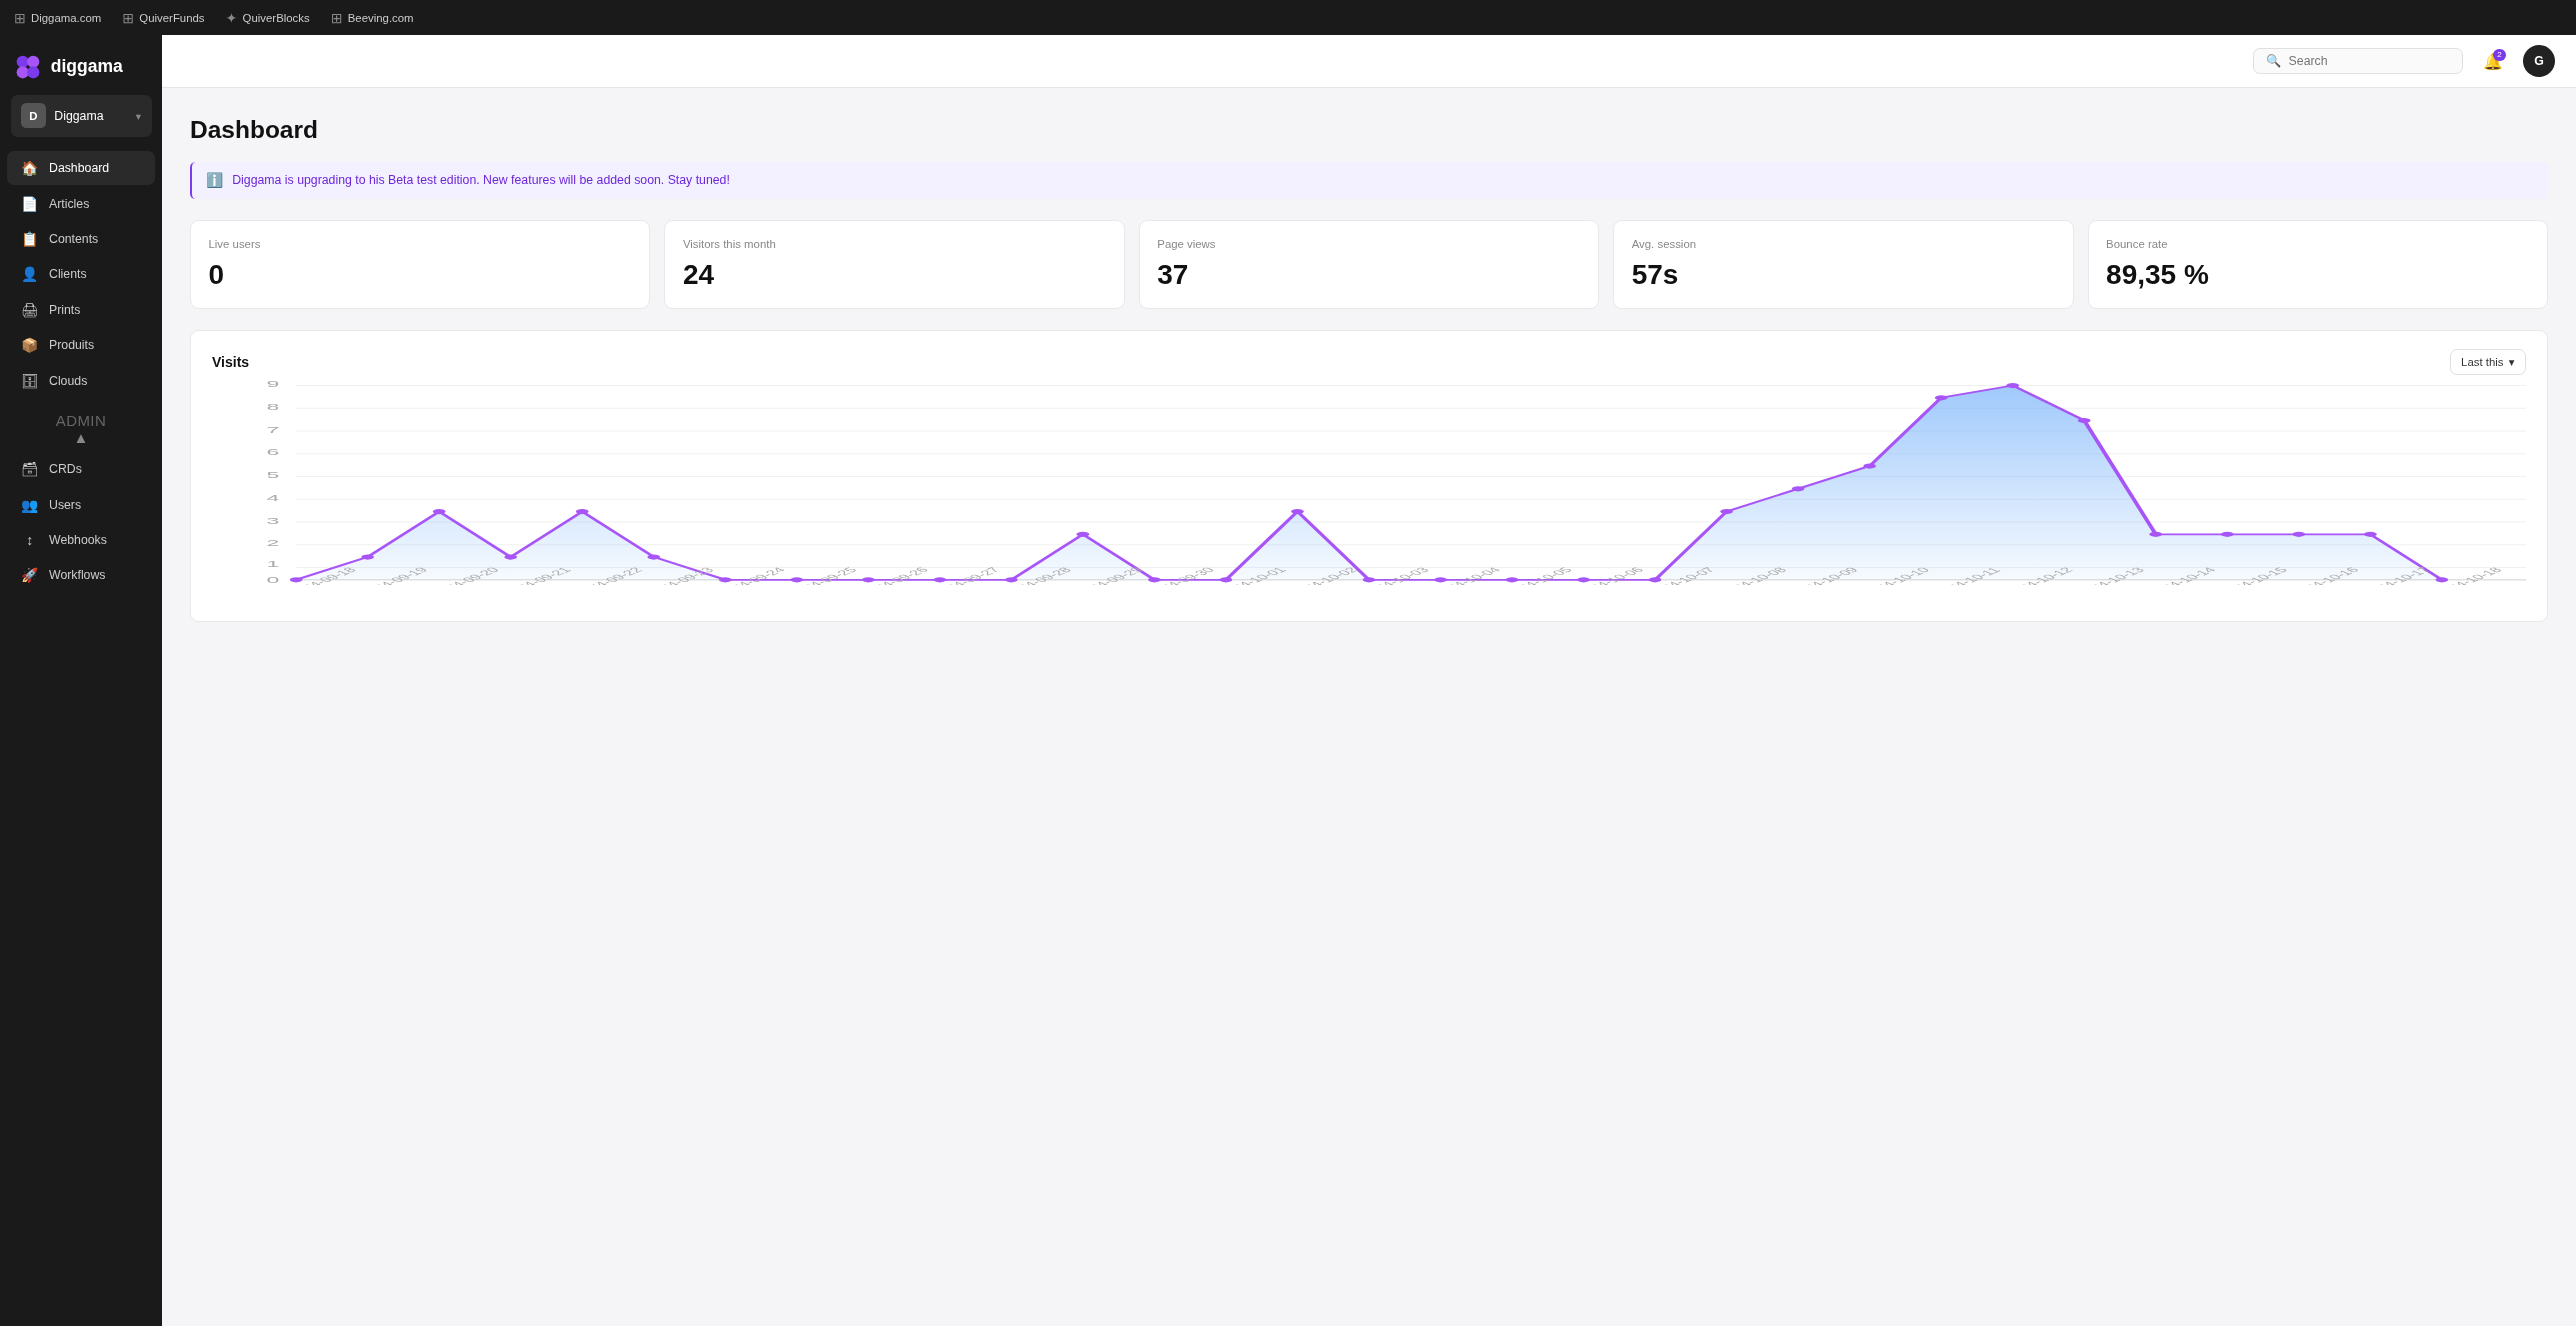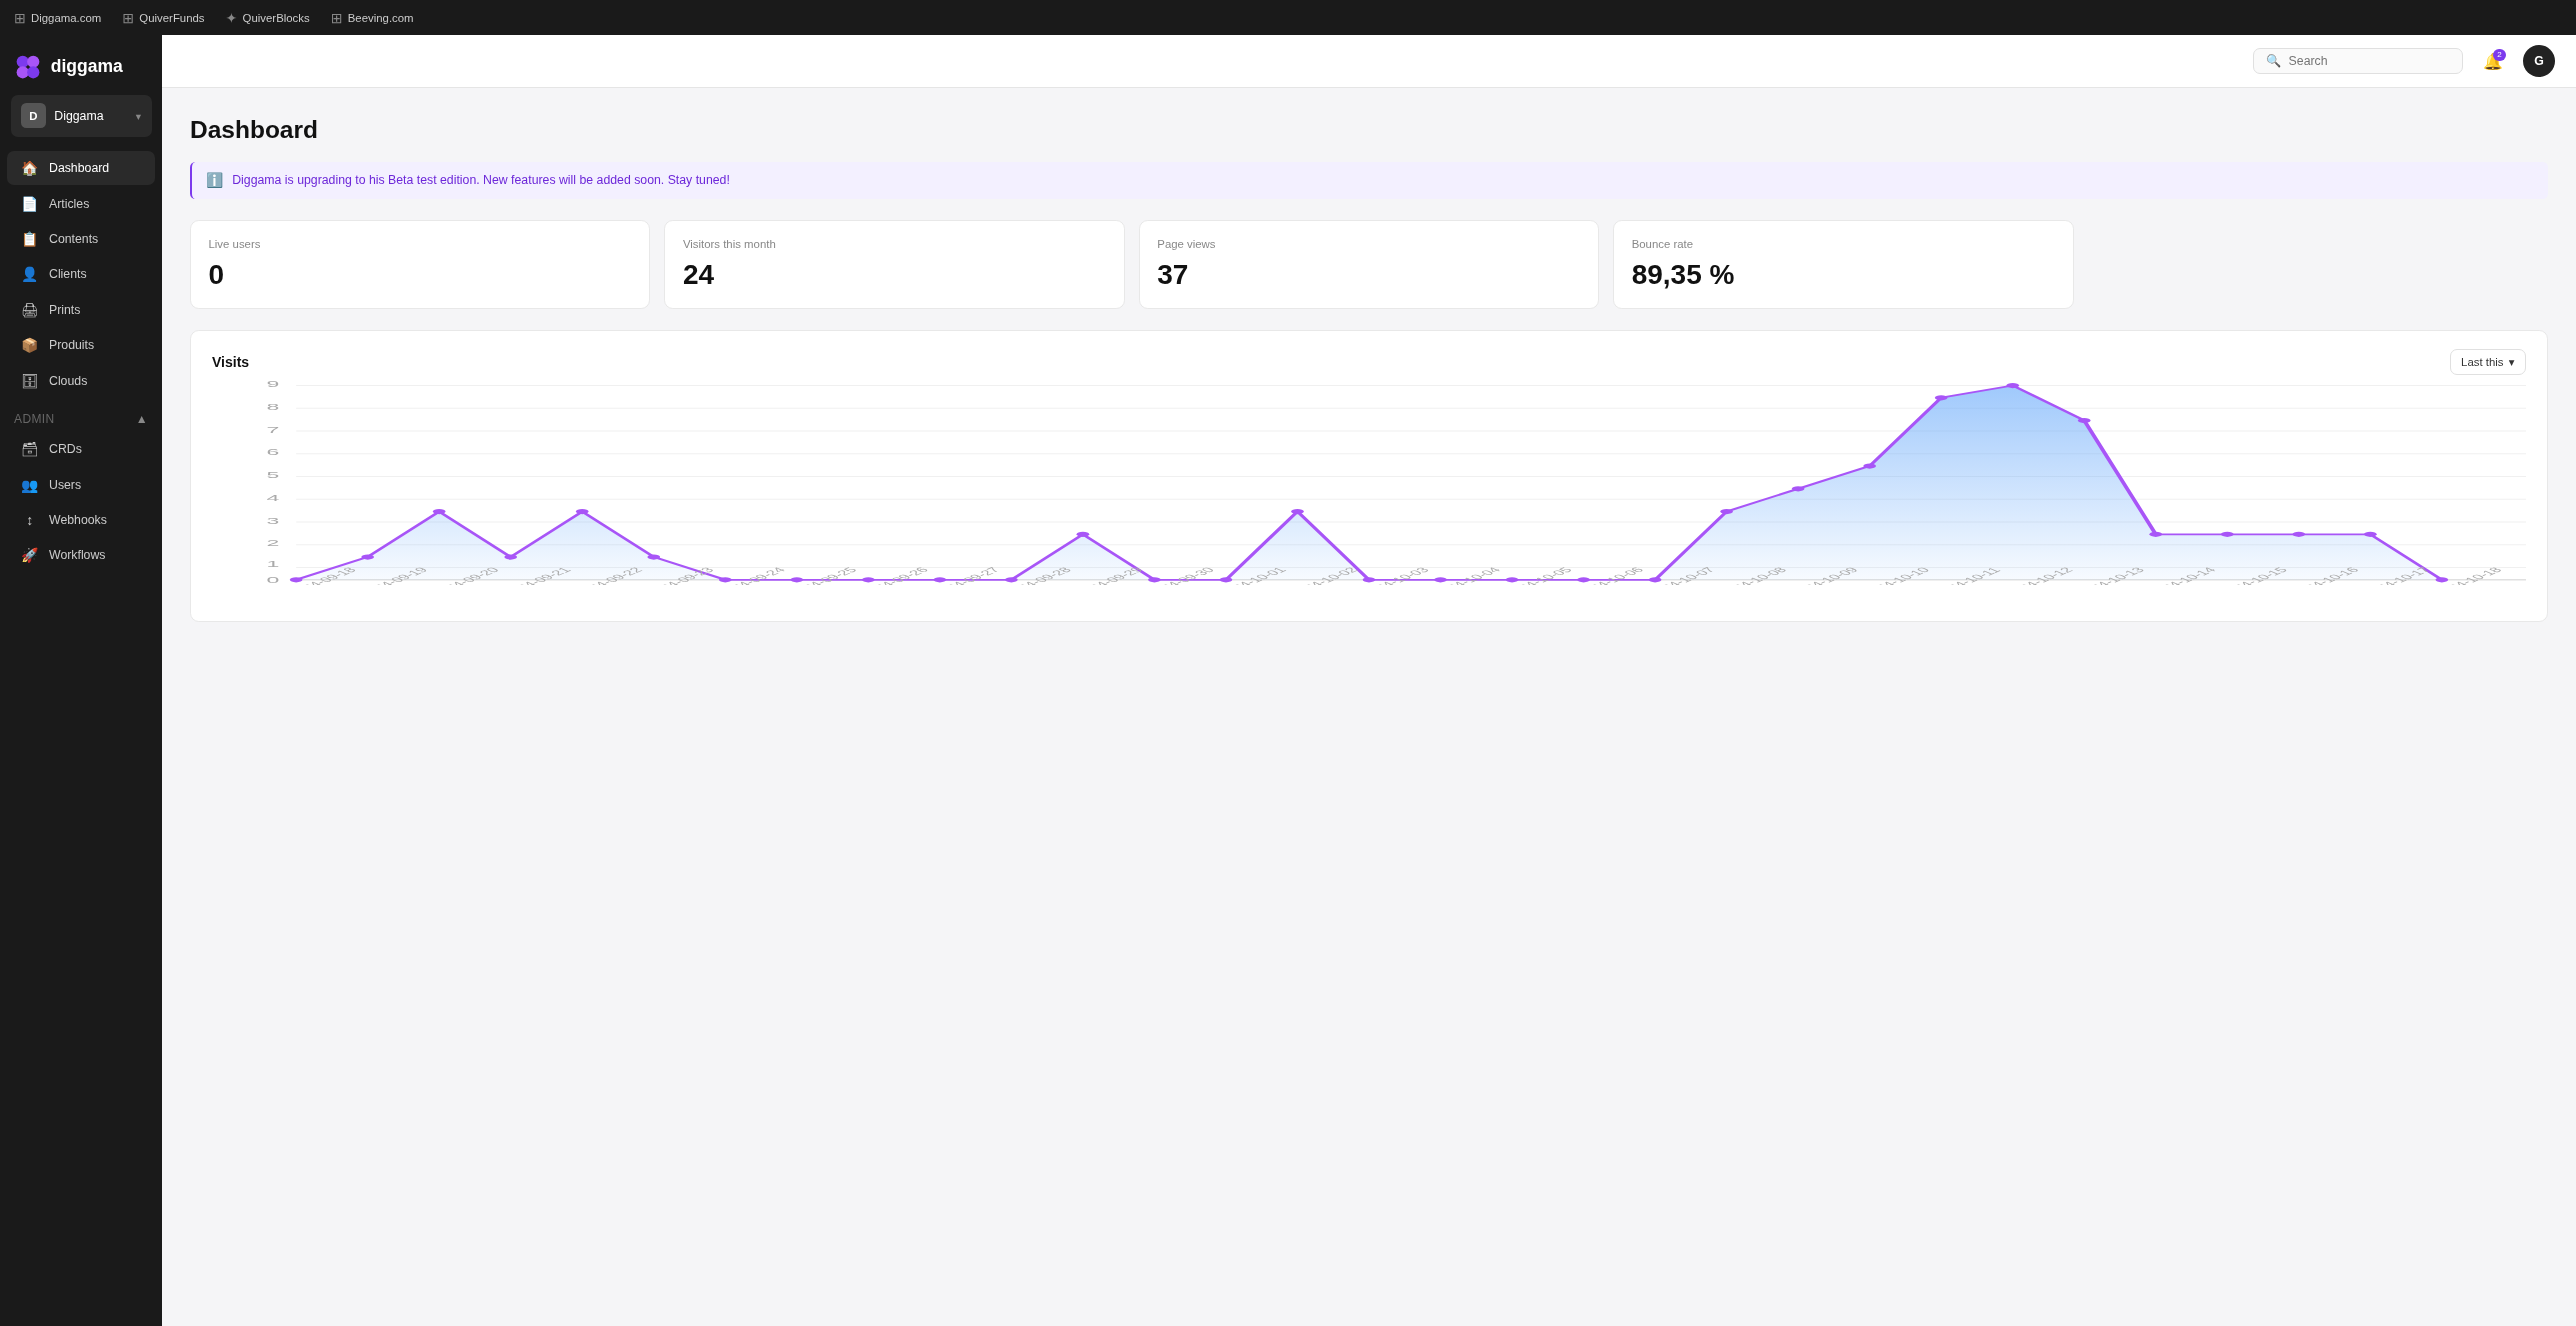--- a/index.html
+++ b/index.html
@@ -67,25 +67,25 @@
       border-radius: 7px;
       margin: 0.9px 7px;
       color: #ccc;
       font-size: 12.3px;
       transition: background 0.15s;
     }
     .nav-item.active { background: #2a2a2a; color: #fff; }
     .nav-icon { font-size: 14px; width: 17.5px; text-align: center; }
     .nav-section {
       padding: 14px 14px 5.3px;
-      font-size: 12px;
+      font-size: 15px;
       color: #666;
       text-transform: uppercase;
       letter-spacing: 0.4px;
-      display: flex; align-items: center; justify-content: space-between;
+      display: flex; align-items: center; justify-content: center; flex-direction: column;
     }
     .nav-section-toggle { cursor: pointer; color: #888; }
 
     
     .content-area {
       flex: 1;
       display: flex;
       flex-direction: column;
       overflow: hidden;
     }
@@ -326,20 +326,24 @@
           <div class="stat-label">Live users</div>
           <div class="stat-value">0</div>
         </div>
         <div class="stat-card">
           <div class="stat-label">Visitors this month</div>
           <div class="stat-value">24</div>
         </div>
         <div class="stat-card">
           <div class="stat-label">Page views</div>
           <div class="stat-value">37</div>
+        </div>
+        <div class="stat-card">
+          <div class="stat-label">Avg. session</div>
+          <div class="stat-value">57s</div>
         </div>
         <div class="stat-card">
           <div class="stat-label">Bounce rate</div>
           <div class="stat-value">89,35 %</div>
         </div>
       </div>
 
       <div class="chart-section">
         <div class="chart-header">
           <span class="chart-title">Visits</span>

